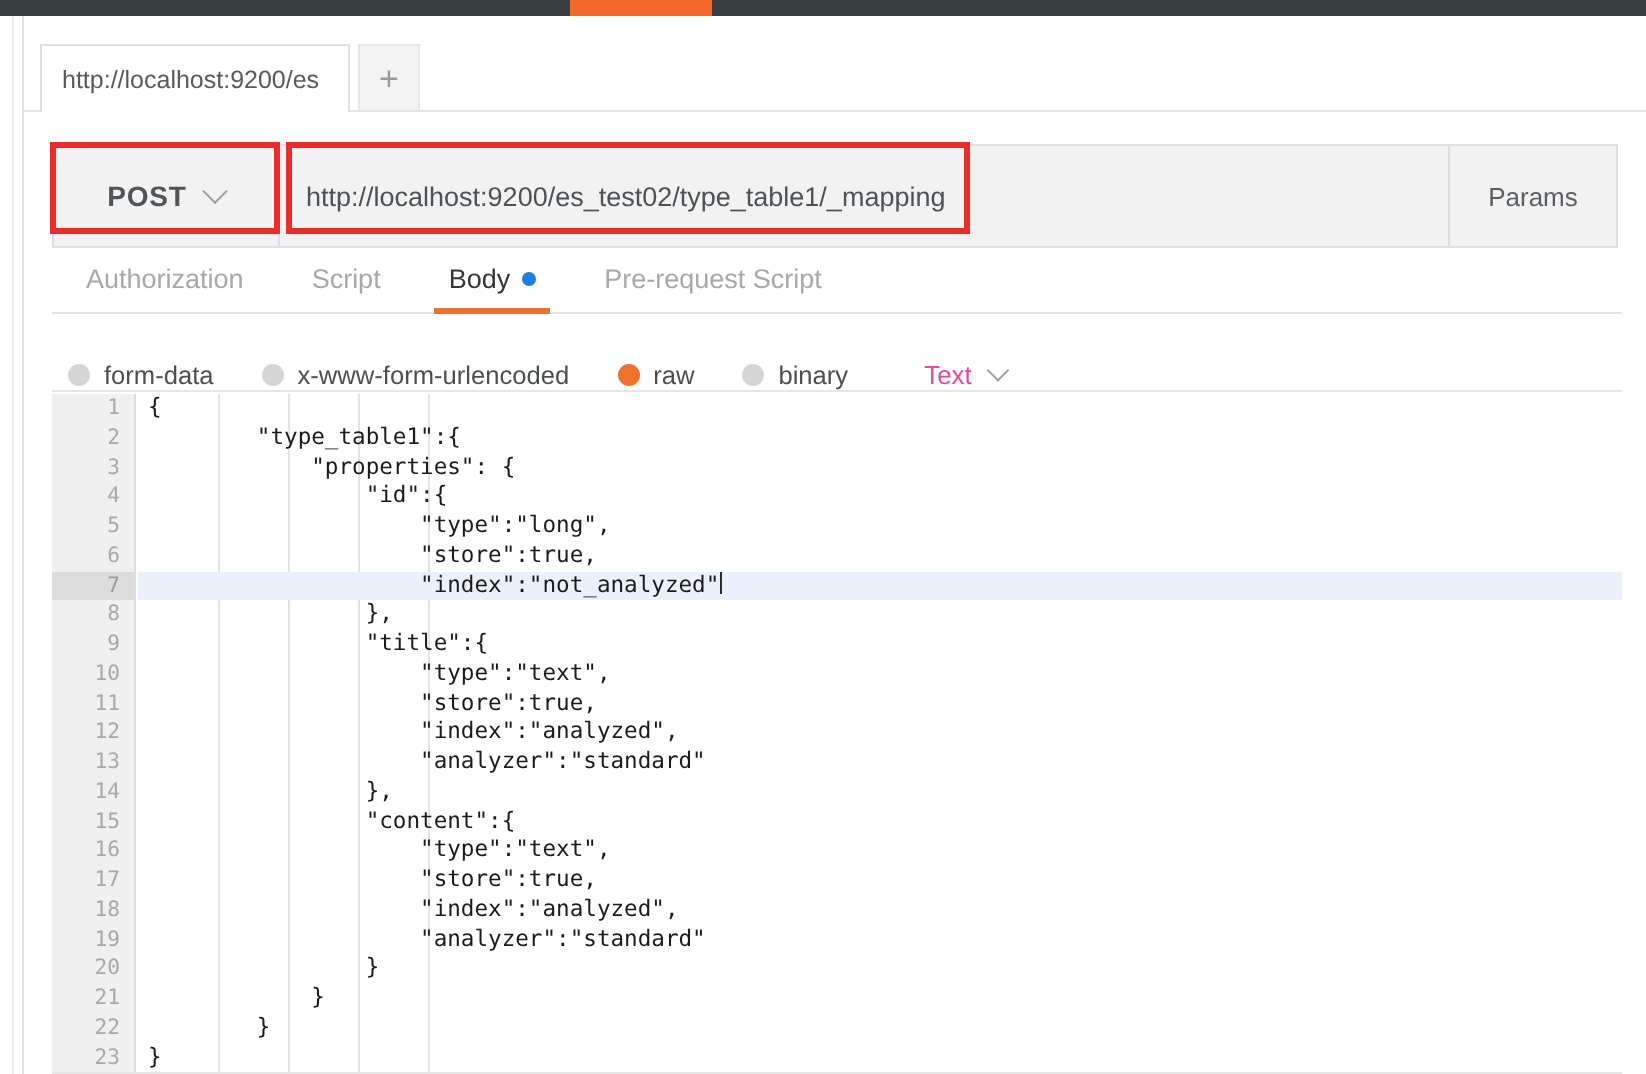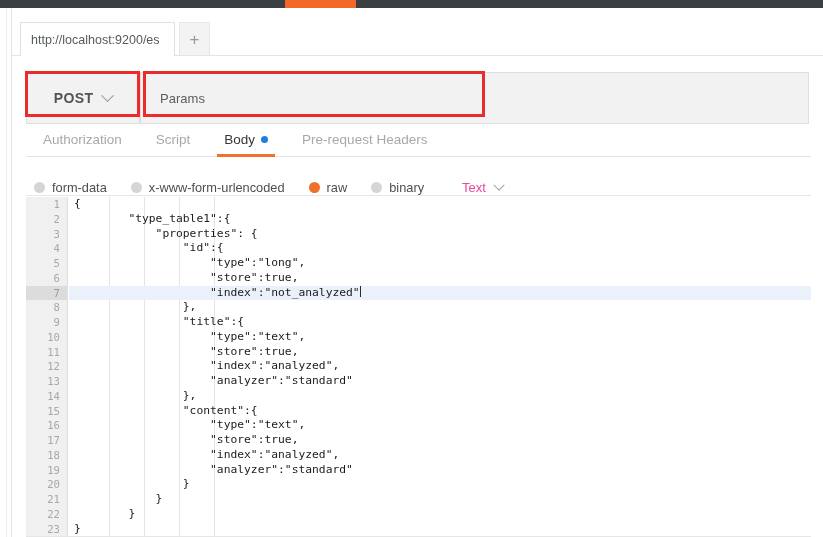--- a/index.html
+++ b/index.html
@@ -335,20 +335,21 @@
       <span>+</span>
     </div>
   </div>
 
   <div class="urlrow">
     <div class="urlrow-inner">
       <div class="method-box">
         <span class="method-label">POST</span>
         <span class="chev"></span>
       </div>
+      <input class="url-field" type="text" readonly="" value="http://localhost:9200/es_test02/type_table1/_mapping" style="">
       <div class="params-box">
         <span>Params</span>
       </div>
     </div>
   </div>
 
   <div class="annot" id="annot-method"></div>
   <div class="annot" id="annot-url"></div>
 
   <div class="subtabs">
@@ -356,21 +357,21 @@
       <span>Authorization</span>
     </div>
     <div class="subtab">
       <span>Script</span>
     </div>
     <div class="subtab active">
       <span>Body</span>
       <span class="dot-blue"></span>
     </div>
     <div class="subtab">
-      <span>Pre-request Headers</span>
+      <span>Pre-request Script</span>
     </div>
   </div>
 
   <div class="moderow">
     <div class="radio-item">
       <span class="radio"></span>
       <span>form-data</span>
     </div>
     <div class="radio-item">
       <span class="radio"></span>

